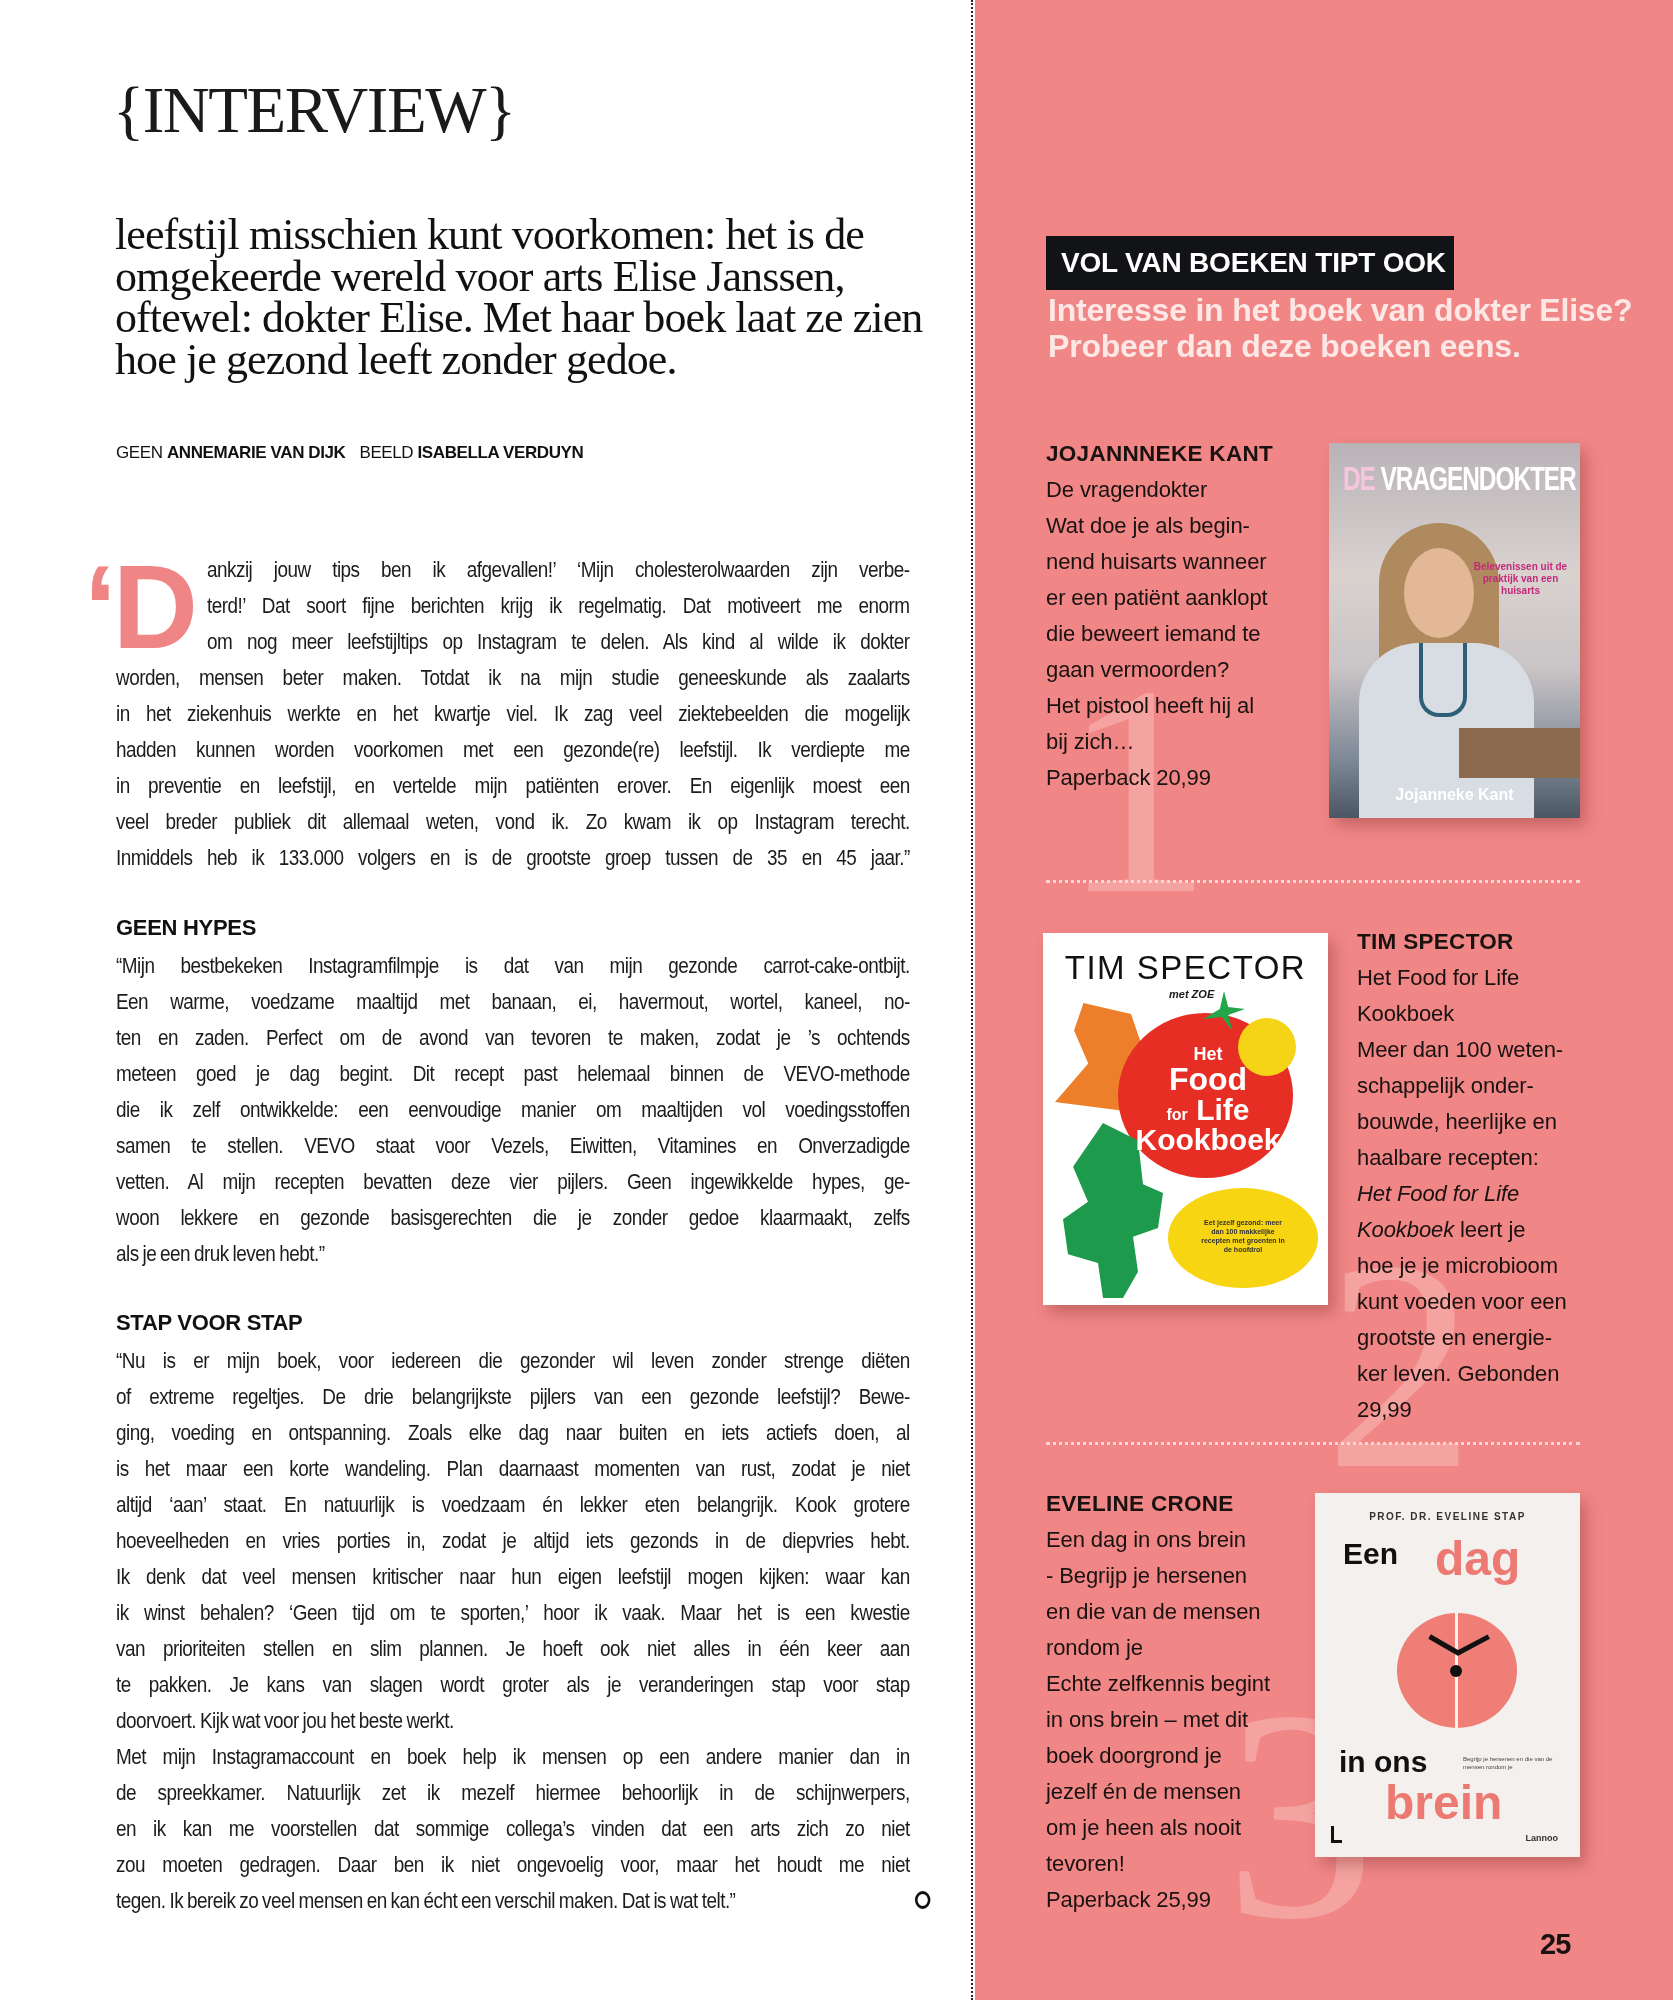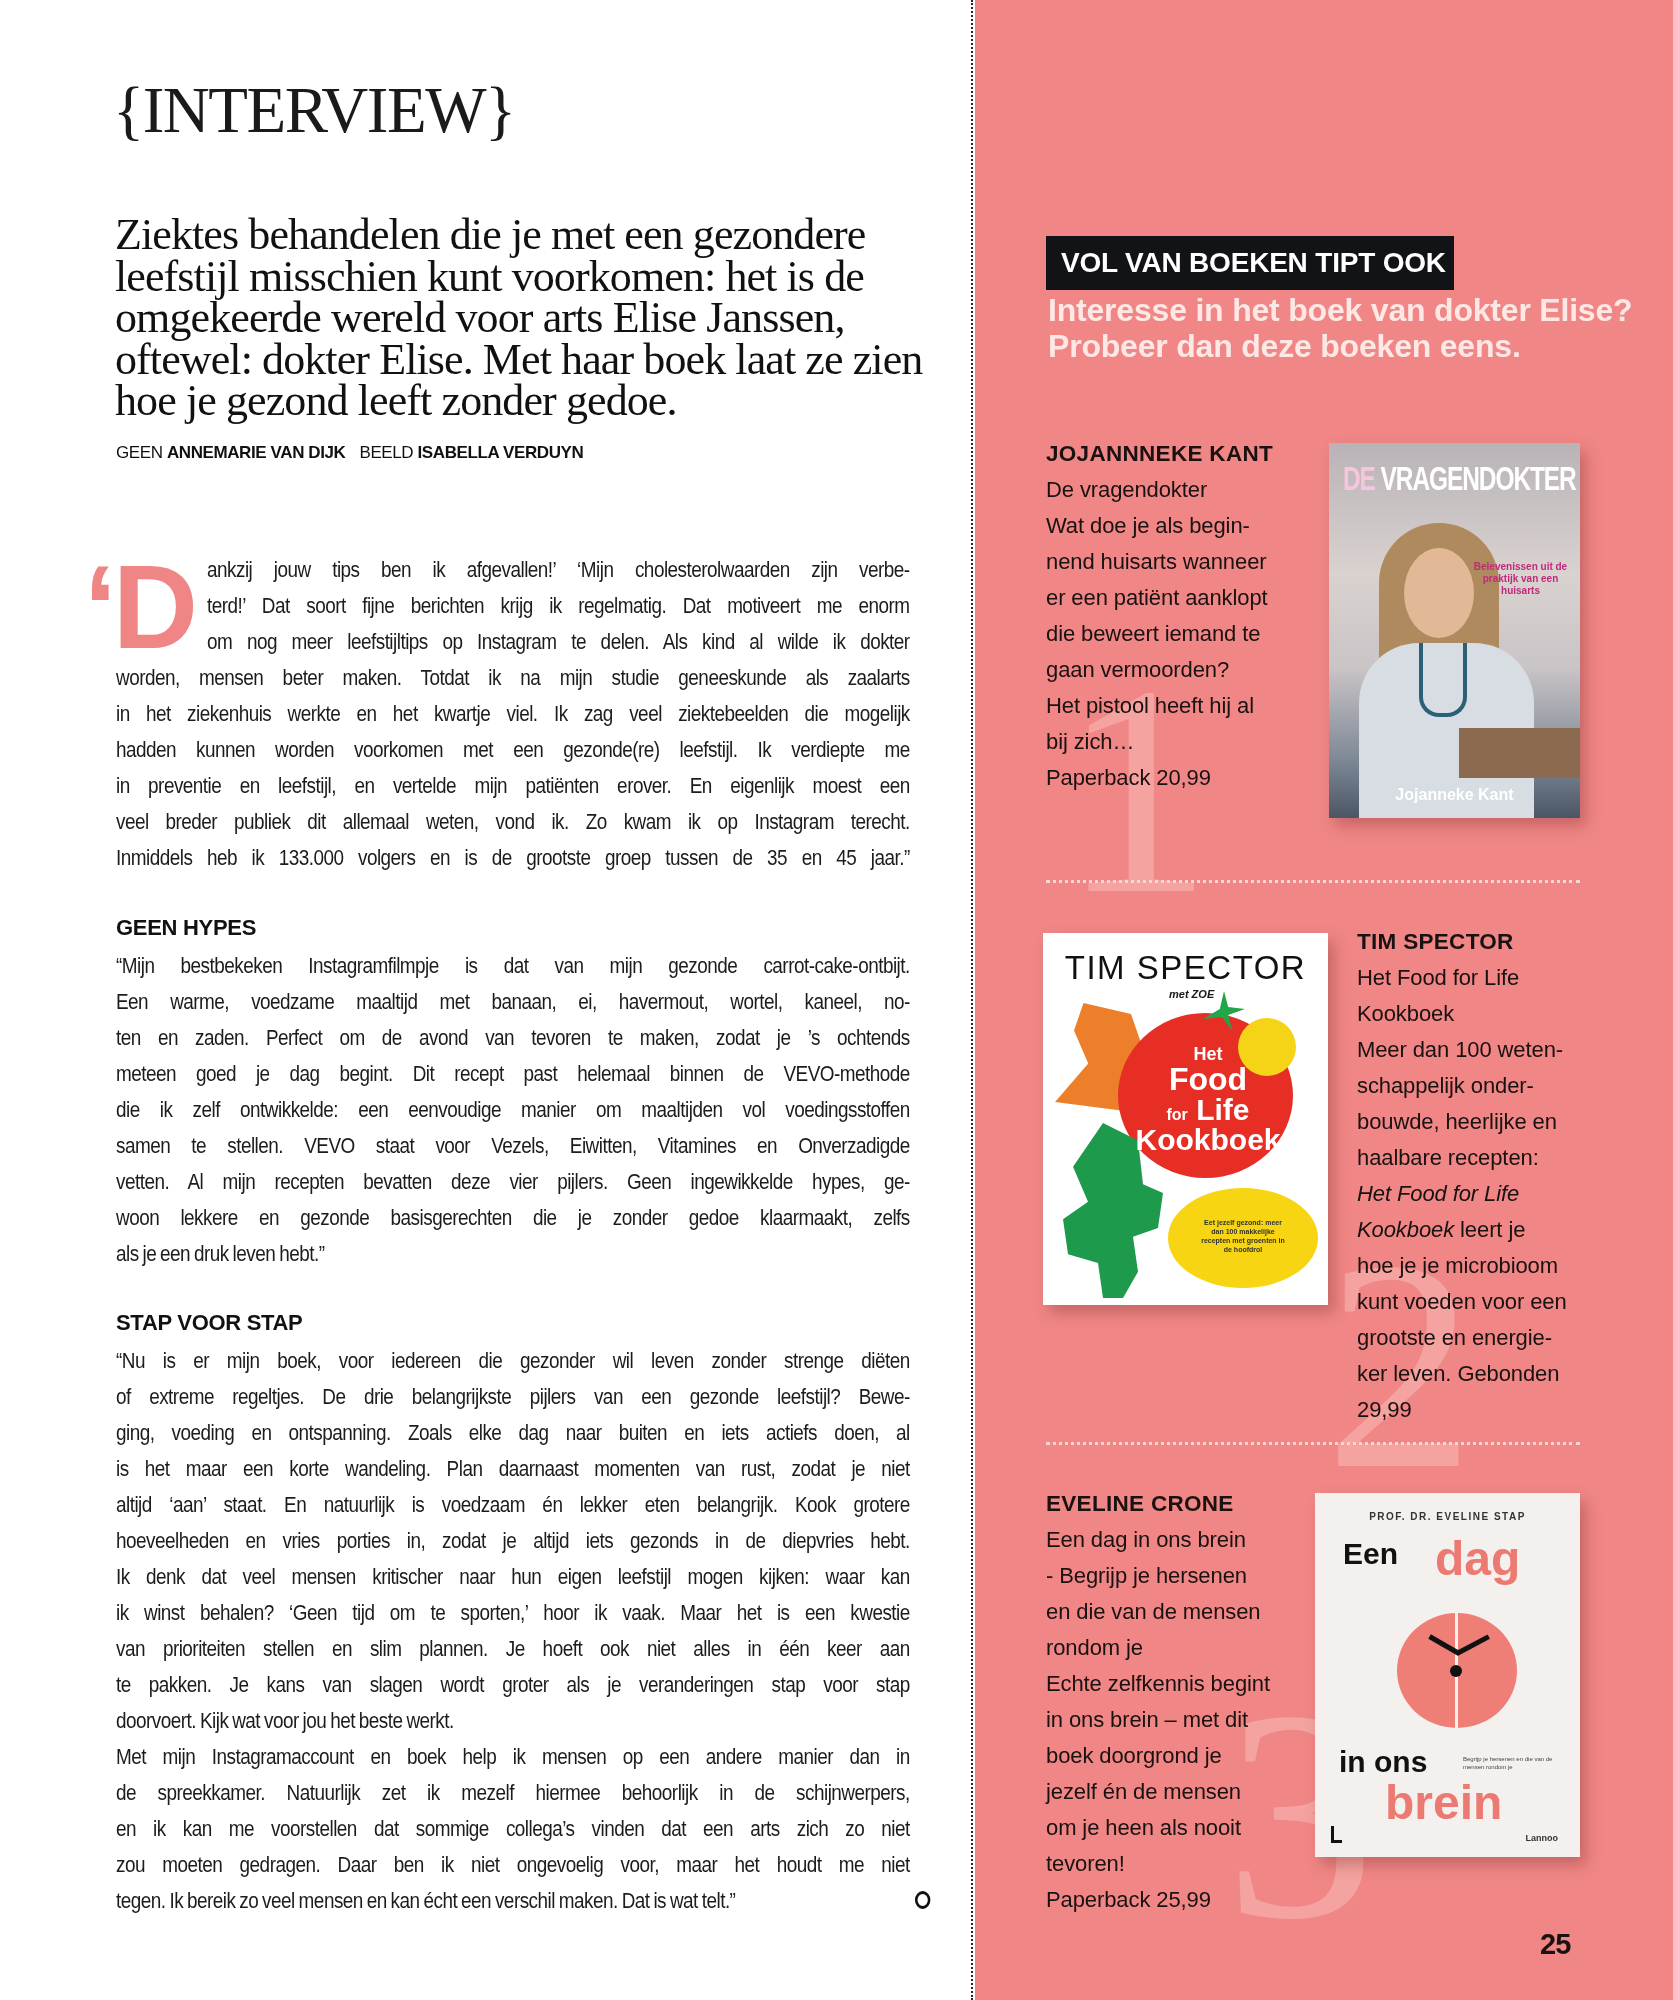--- a/index.html
+++ b/index.html
@@ -92,21 +92,20 @@
   .c3 .logo { position:absolute; left:16px; bottom:14px; width:8px; height:14px; border-left:3px solid #111; border-bottom:3px solid #111; }
 
   .page-num { left: 1540px; top: 1928px; font-size: 29px; font-weight: 700; color: #1a1111; letter-spacing: -1px; }
 </style>
 </head>
 <body>
 
 <div class="abs section-tag">{INTERVIEW}</div>
 
 <div class="abs intro">
-  <span class="ln">Ziektes behandelen die je met een gezondere</span>
   <span class="ln">leefstijl misschien kunt voorkomen: het is de</span>
   <span class="ln">omgekeerde wereld voor arts Elise Janssen,</span>
   <span class="ln">oftewel: dokter Elise. Met haar boek laat ze zien</span>
   <span class="ln">hoe je gezond leeft zonder gedoe.</span>
 </div>
 
 <div class="abs byline">
   <span>GEEN</span>
   <b>ANNEMARIE VAN DIJK</b><span class="gap"></span><span>BEELD</span>
   <b>ISABELLA VERDUYN</b>

